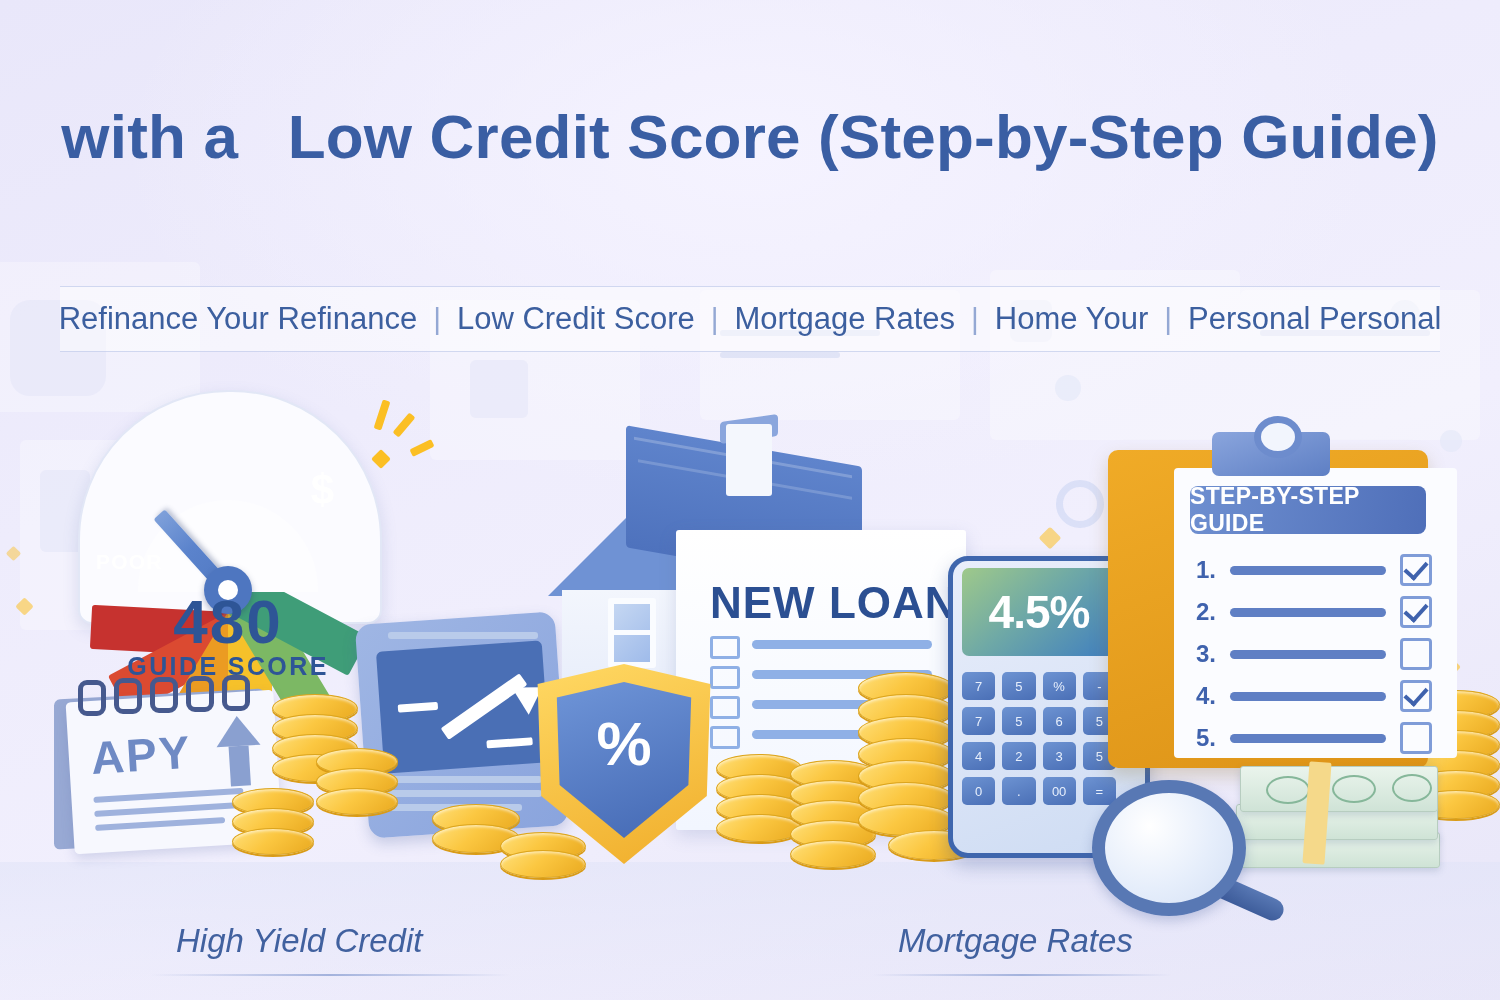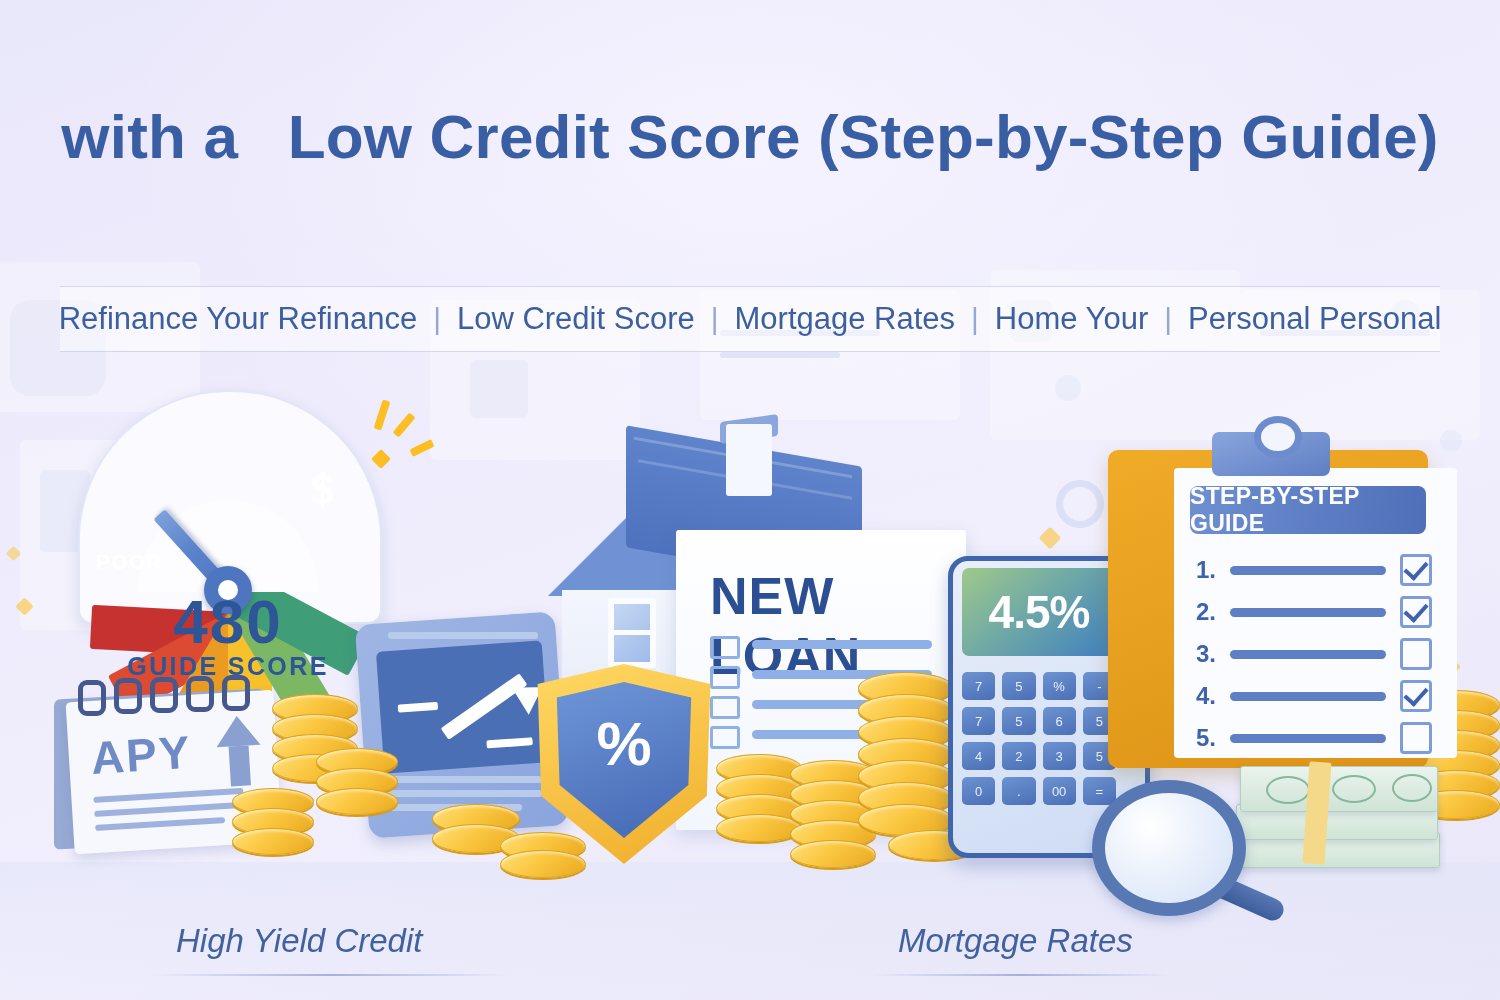--- a/index.html
+++ b/index.html
@@ -119,21 +119,21 @@
   .chimney{position:absolute;left:178px;top:12px;width:46px;height:72px;background:#f4f7fd;border-radius:3px;}
   .chimney-top{position:absolute;left:172px;top:6px;width:58px;height:22px;background:#8aa6dd;border-radius:4px;transform:skewY(-8deg);}
   .win{position:absolute;background:linear-gradient(135deg,#c5d7f2,#9fbbea);border:6px solid #fafcff;border-radius:3px;}
   .win-x-v{position:absolute;background:#fafcff;}
   .win-x-h{position:absolute;background:#fafcff;}
 
   
   #doc{position:absolute;left:676px;top:530px;width:290px;height:300px;
        background:linear-gradient(180deg,#ffffff,#f2f6ff);
        box-shadow:0 6px 18px rgba(90,110,170,.2);border-radius:3px;}
-  .doc-title{position:absolute;left:34px;top:36px;font-size:52px;font-weight:bold;color:#2b4f92;letter-spacing:1px;}
+  .doc-title{position:absolute;left:34px;top:48px;font-size:44px;font-weight:bold;color:#2b4f92;letter-spacing:1px;}
   .doc-box{position:absolute;width:24px;height:17px;border:3px solid #8fb0e6;border-radius:3px;}
   .doc-line{position:absolute;left:42px;height:9px;background:#8fb0e6;border-radius:5px;}
 
   
   #shield{position:absolute;left:534px;top:664px;width:180px;height:205px;}
   .sh-outer{
     position:absolute;left:0;top:0;width:180px;height:200px;
     background:linear-gradient(160deg,#ffd964,#f0ad2a);
     clip-path:polygon(50% 100%, 4% 66%, 2% 10%, 50% 0%, 98% 10%, 96% 66%);
     box-shadow:0 8px 16px rgba(120,100,40,.26);

